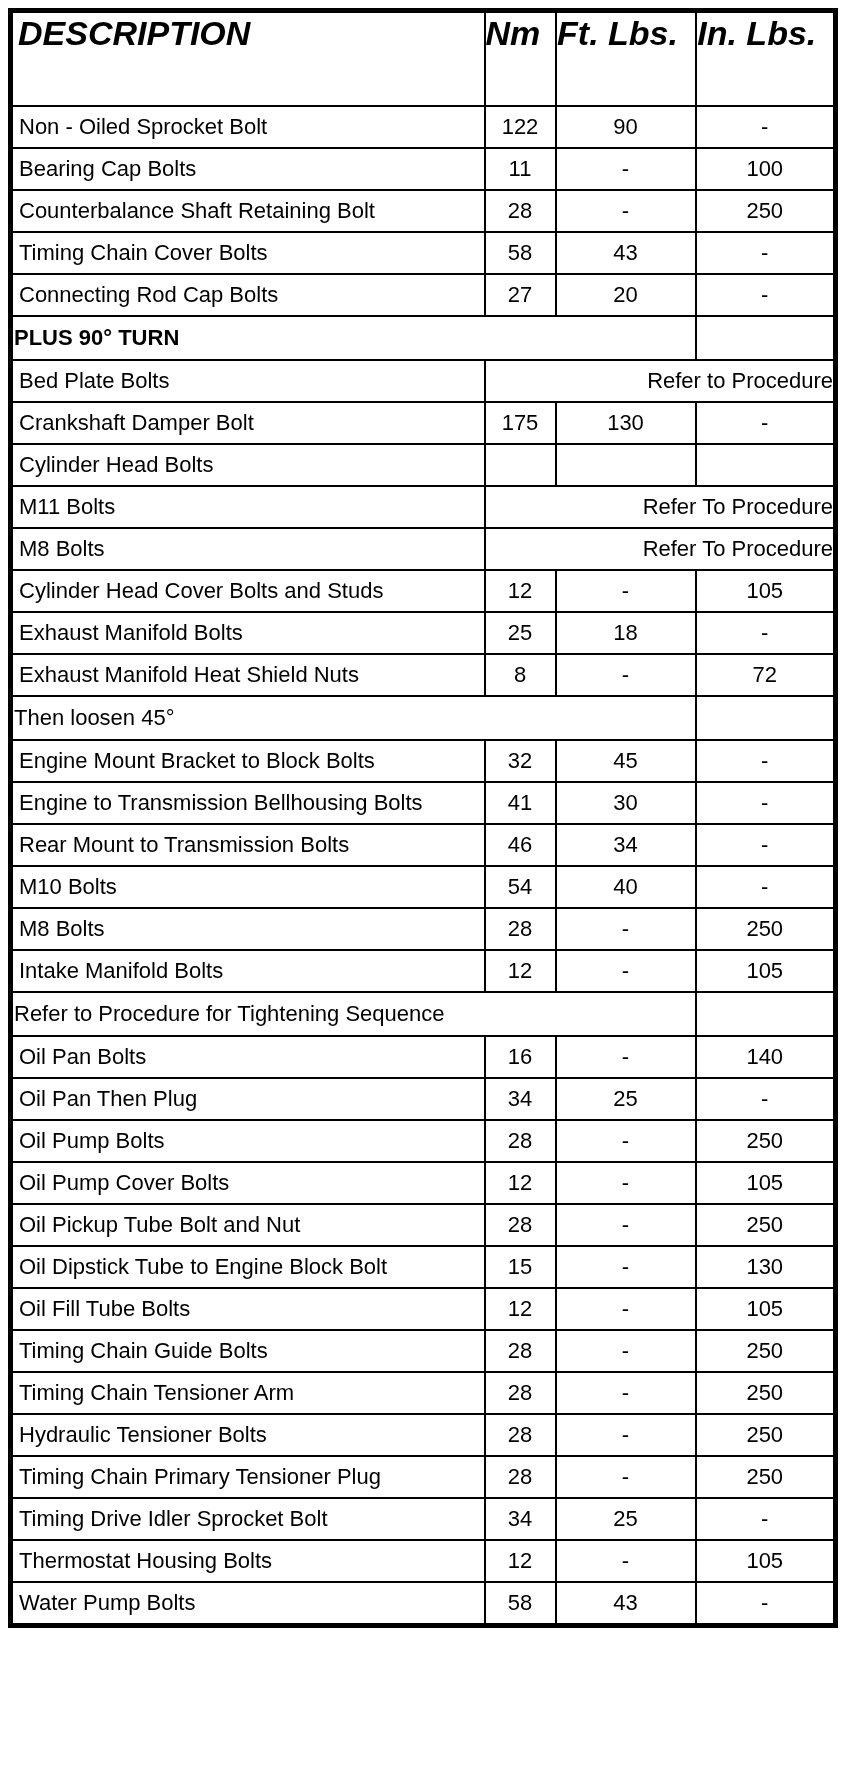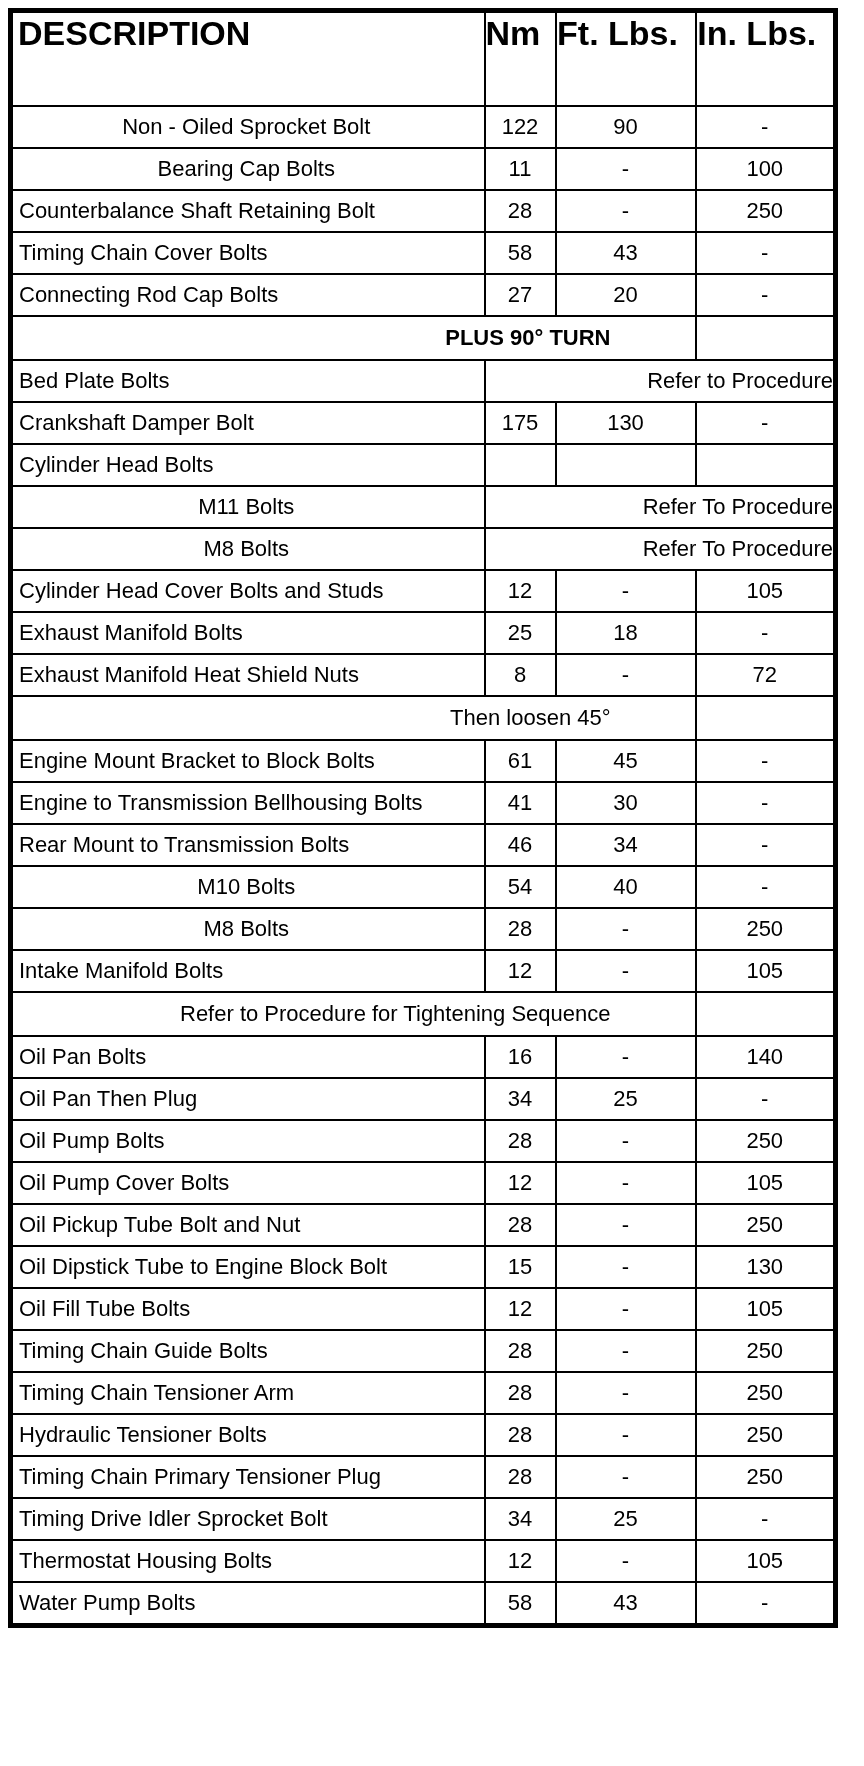--- a/index.html
+++ b/index.html
@@ -30,32 +30,33 @@
     white-space: nowrap;
     font-family: "Liberation Sans", sans-serif;
   }
   th {
     font-size: 34px;
     font-weight: bold;
     line-height: 1.1;
     vertical-align: top;
     height: 88px;
     padding: 2px 2px;
+    font-style: italic;
   }
   th.h-desc { text-align: left; padding-left: 5px; }
   th.h-val  { text-align: center; padding-left: 0; padding-right: 16px; }
   td {
     font-size: 22px;
     height: 40px;
     vertical-align: middle;
   }
   td.desc { text-align: left; padding: 0 6px; }
-  td.desc.al-right { text-align: center; padding-right: 10px; }
+  td.desc.al-right { text-align: left; padding-right: 10px; }
   td.val { text-align: center; padding: 0; }
-  td.note { text-align: right; padding-right: 84px; font-weight: normal; }
+  td.note { text-align: left; padding-right: 115px; font-weight: normal; }
   td.note.bold { font-weight: bold; }
   td.refer { text-align: right; padding: 0; }
 </style>
 </head>
 <body>
 
 <div class="page">
   <table class="torque">
     <colgroup>
       <col style="width:474px">
@@ -147,21 +148,21 @@
           <td class="val">8</td>
           <td class="val">-</td>
           <td class="val">72</td>
         </tr>
         <tr>
           <td class="note" colspan="3">Then loosen 45°</td>
           <td class="val"></td>
         </tr>
         <tr>
           <td class="desc">Engine Mount Bracket to Block Bolts</td>
-          <td class="val">61</td>
+          <td class="val">32</td>
           <td class="val">45</td>
           <td class="val">-</td>
         </tr>
         <tr>
           <td class="desc">Engine to Transmission Bellhousing Bolts</td>
           <td class="val">41</td>
           <td class="val">30</td>
           <td class="val">-</td>
         </tr>
         <tr>

